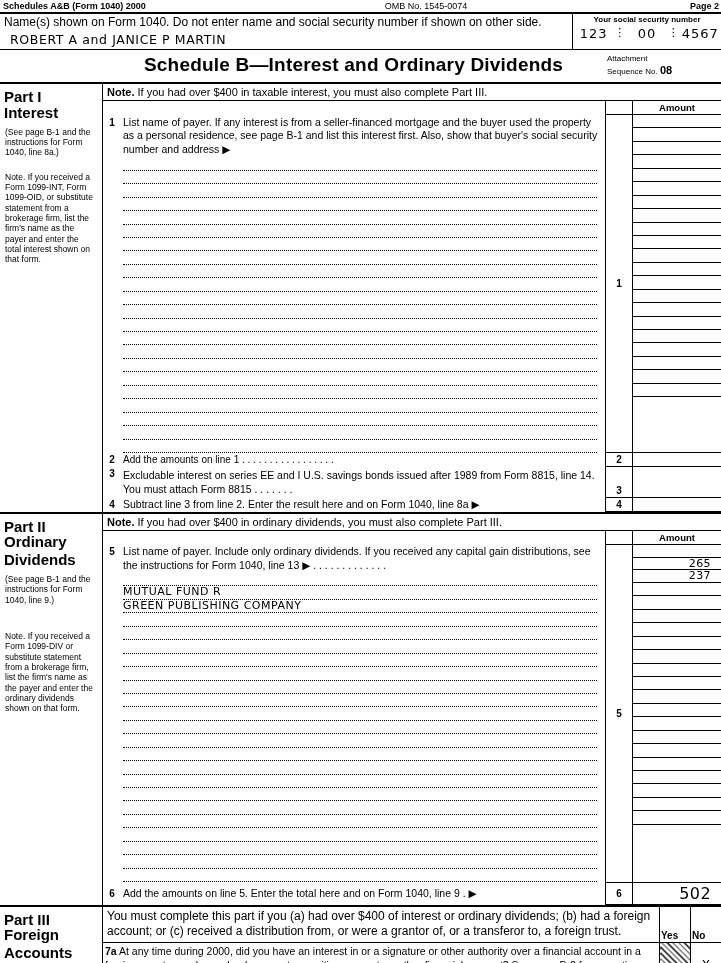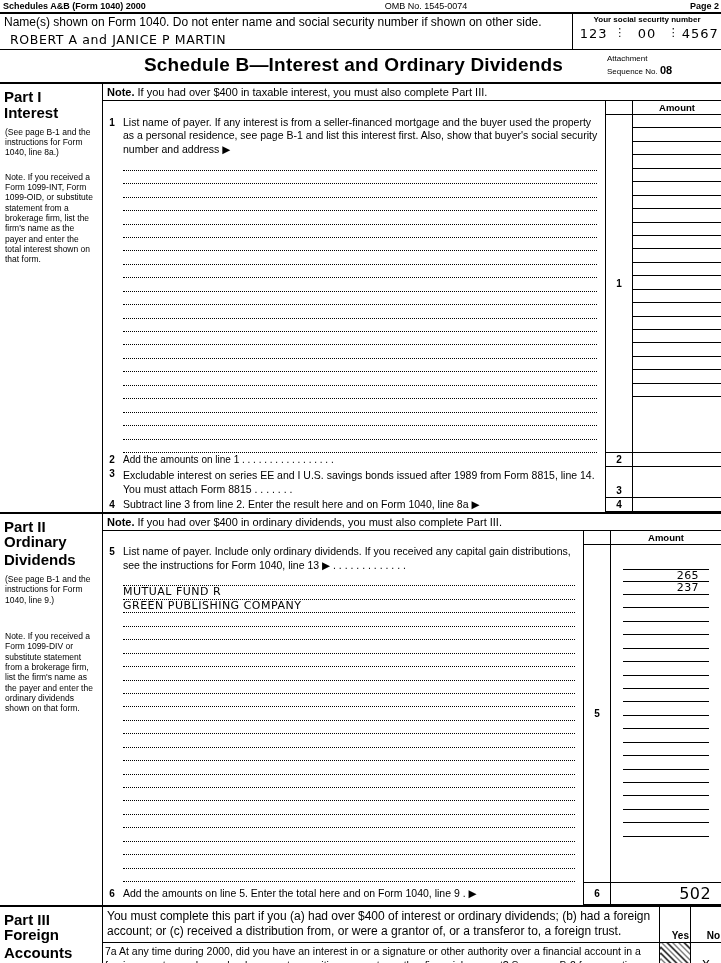--- a/index.html
+++ b/index.html
@@ -48,21 +48,21 @@
 
   
   .amt-hdr{font-size:9.5px;font-weight:bold;text-align:center;}
 
   
   .fillers{padding:0 4px 0 20px;}
   .fillers .fl{border-bottom:1px dotted #000;height:12.45px;}
   .amtbox{border-bottom:1px solid #000;height:12.45px;}
 
   
-  .ynhdr{font-size:10px;font-weight:bold;text-align:right;}
+  .ynhdr{font-size:10px;font-weight:bold;text-align:left;}
   .hatch{
     background-image:repeating-linear-gradient(45deg,#000 0,#000 1px,#fff 1px,#fff 4px);
   }
 
   table{border-collapse:collapse;}
 </style>
 </head>
 <body>
 
 <div class="page">
@@ -267,21 +267,21 @@
                 <div class="fl"></div>
                 <div class="fl"></div>
                 <div class="fl"></div>
                 <div class="fl"></div>
                 <div class="fl"></div>
                 <div class="fl"></div>
                 <div class="fl"></div>
               </div>
             </td>
             <td style="width:24px;border-left:1px solid #000;border-bottom:1px solid #000;text-align:center;font-size:10px;font-weight:bold;">5</td>
-            <td style="width:86px;border-left:1px solid #000;border-bottom:1px solid #000;vertical-align:top;padding:12px;">
+            <td style="width:86px;border-left:1px solid #000;border-bottom:1px solid #000;vertical-align:top;padding:0;">
               <div class="amtbox"></div>
               <div class="amtbox rt hand" style="font-size:11px;line-height:12.45px;padding-right:10px;box-sizing:border-box;">265</div>
               <div class="amtbox rt hand" style="font-size:11px;line-height:12.45px;padding-right:10px;box-sizing:border-box;">237</div>
               <div class="amtbox"></div>
               <div class="amtbox"></div>
               <div class="amtbox"></div>
               <div class="amtbox"></div>
               <div class="amtbox"></div>
               <div class="amtbox"></div>
               <div class="amtbox"></div>
@@ -324,21 +324,21 @@
         <table style="width:100%;">
           <tbody>
                 <tr>
             <td style="vertical-align:top;padding:2px 4px 2px 4px;font-size:12px;line-height:1.3;border-bottom:1px solid #000;">You must complete this part if you (a) had over $400 of interest or ordinary dividends; (b) had a foreign account; or (c) received a distribution from, or were a grantor of, or a transferor to, a foreign trust.</td>
             <td style="width:28px;border-left:1px solid #000;border-bottom:1px solid #000;vertical-align:bottom;" class="ynhdr">Yes</td>
             <td style="width:28px;border-left:1px solid #000;border-bottom:1px solid #000;vertical-align:bottom;" class="ynhdr">No</td>
           </tr>
 
           <tr>
             <td style="vertical-align:top;padding:2px 4px 2px 2px;font-size:10.5px;line-height:1.32;">
-              <span style="font-weight:normal;text-align:right;">7a</span>
+              <span style="font-weight:bold;text-align:right;">7a</span>
               <span>At any time during 2000, did you have an interest in or a signature or other authority over a financial account in a foreign country, such as a bank account, securities account, or other financial account? See page B-2 for exceptions and filing requirements for Form TD F 90-22.1.  .   .   .</span>
             </td>
             <td class="hatch" style="width:28px;border-left:1px solid #000;border-bottom:1px solid #000;"></td>
             <td style="width:28px;border-left:1px solid #000;border-bottom:1px solid #000;vertical-align:middle;text-align:center;font-size:12px;" class="hand">X</td>
           </tr>
 
         </tbody>
             </table>
       </td>
     </tr>

